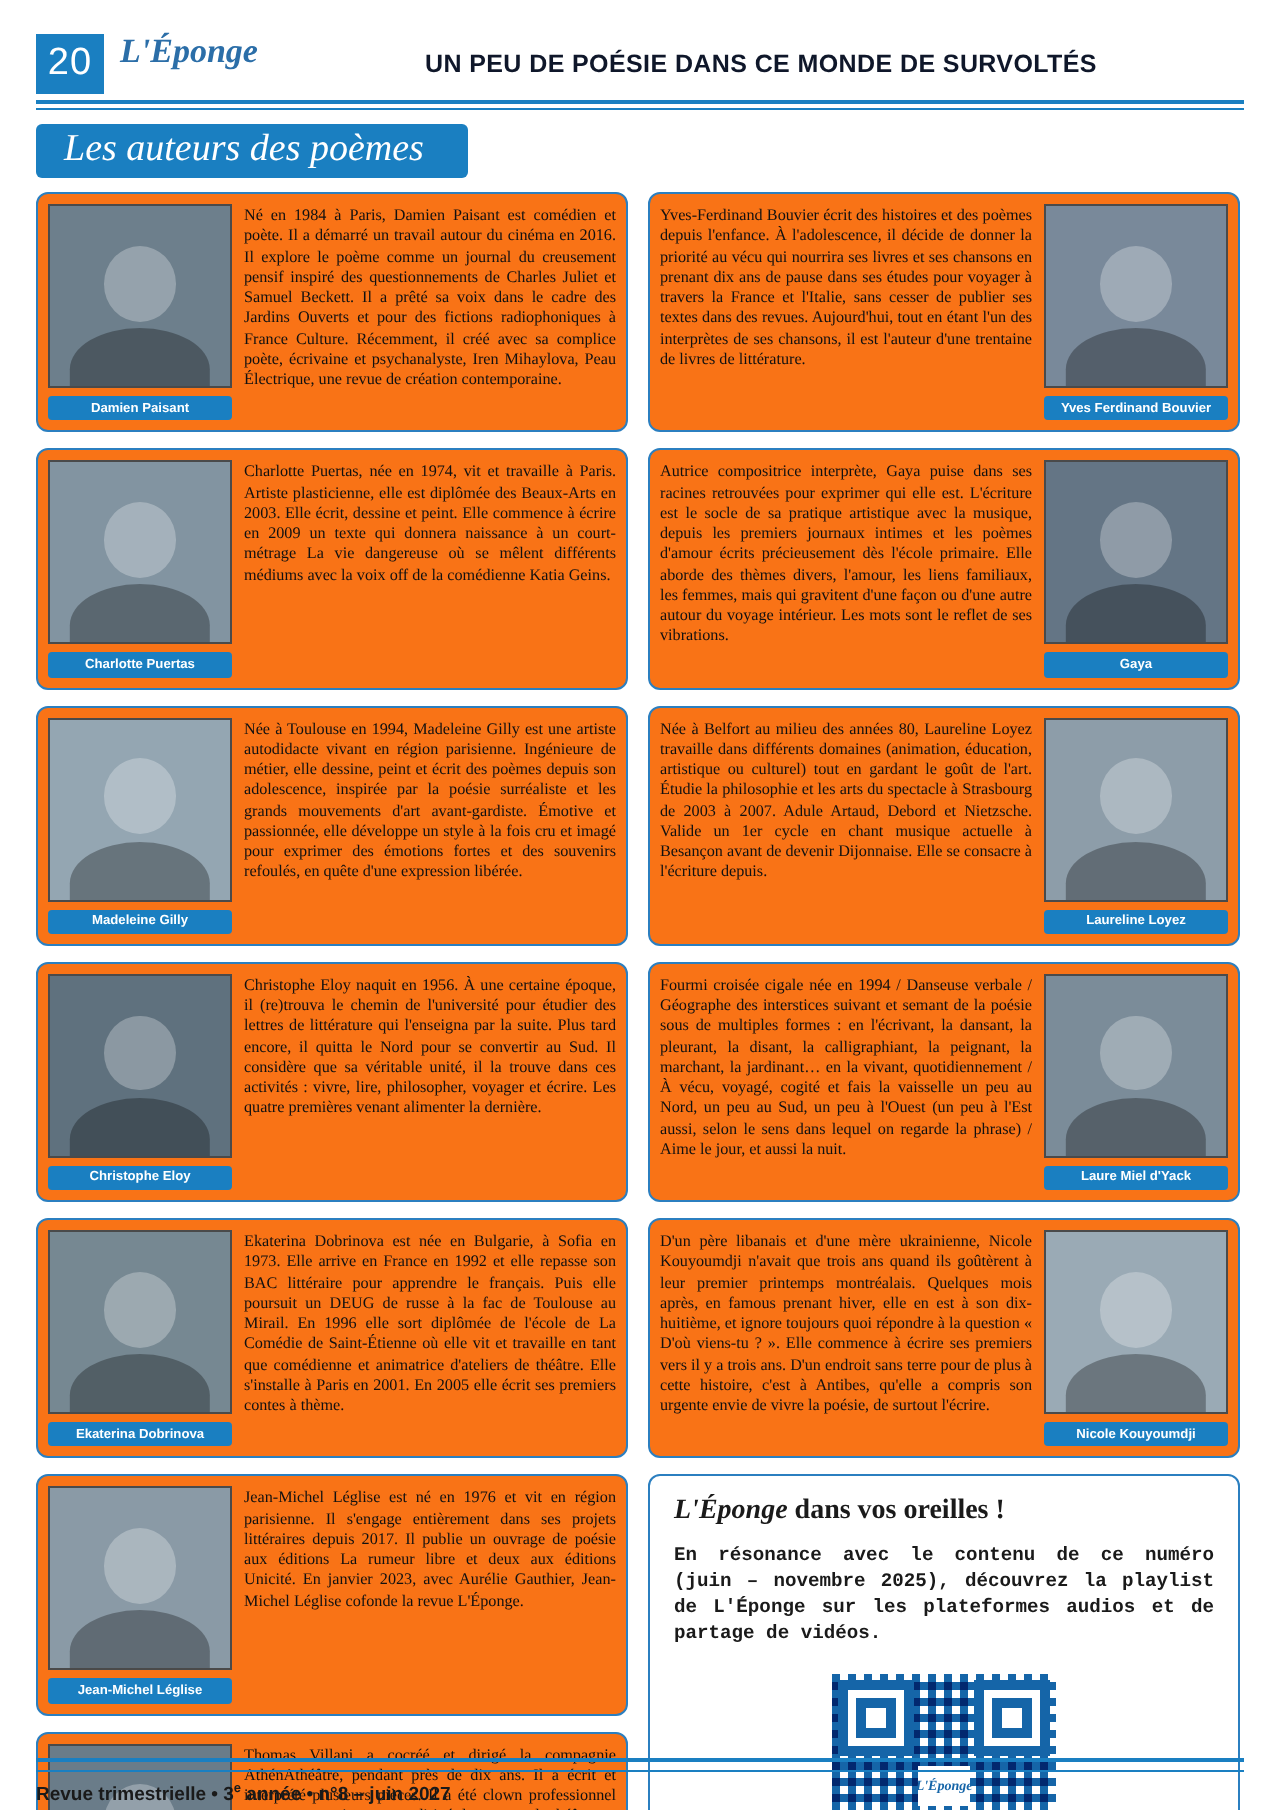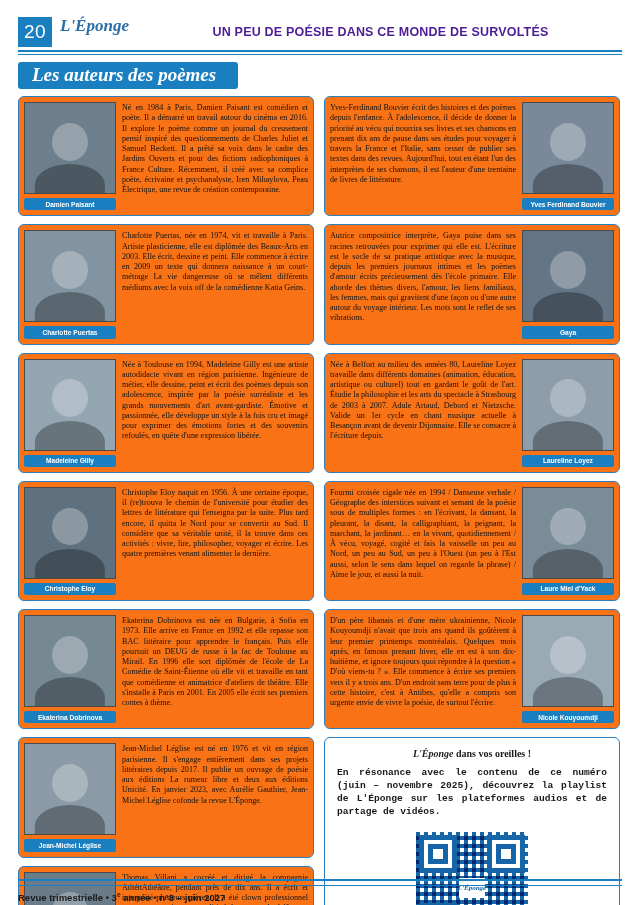--- a/index.html
+++ b/index.html
@@ -52,21 +52,21 @@
     font-weight: bold;
     position: relative;
     top: -6px;
   }
   .header-title {
     flex: 1;
     text-align: center;
     font-family: "Liberation Sans", sans-serif;
     font-size: 12.5px;
     font-weight: bold;
-    color: #4c1d95;
+    color: #0f172a;
     letter-spacing: 0.2px;
     padding-left: 10px;
   }
   .header-rule {
     position: absolute;
     left: 0;
     right: 0;
     bottom: 2px;
     height: 2px;
     background: #1a7fc1;
@@ -86,21 +86,21 @@
     position: relative;
     height: 26px;
   }
   .section-title {
     display: inline-block;
     background: #1a7fc1;
     color: #ffffff;
     font-family: "Liberation Serif", serif;
     font-size: 19px;
     font-style: italic;
-    font-weight: bold;
+    font-weight: normal;
     padding: 2px 22px 3px 14px;
     border-radius: 3px;
   }
 
   
   .columns {
     display: flex;
     gap: 10px;
     margin-top: 8px;
   }
@@ -189,23 +189,23 @@
     border: 1px solid #2b7fc0;
     border-radius: 6px;
     padding: 10px 12px 10px 12px;
     box-sizing: border-box;
     flex: 1;
     display: flex;
     flex-direction: column;
   }
   .promo-title {
     font-family: "Liberation Serif", serif;
-    font-size: 10px;
-    font-weight: bold;
-    text-align: center;
+    font-size: 14px;
+    font-weight: bold;
+    text-align: left;
     margin-bottom: 8px;
   }
   .promo-title .lep {
     font-style: italic;
   }
   .promo-text {
     font-size: 9.6px;
     line-height: 1.35;
     text-align: justify;
     font-family: Liberation Mono, monospace;

